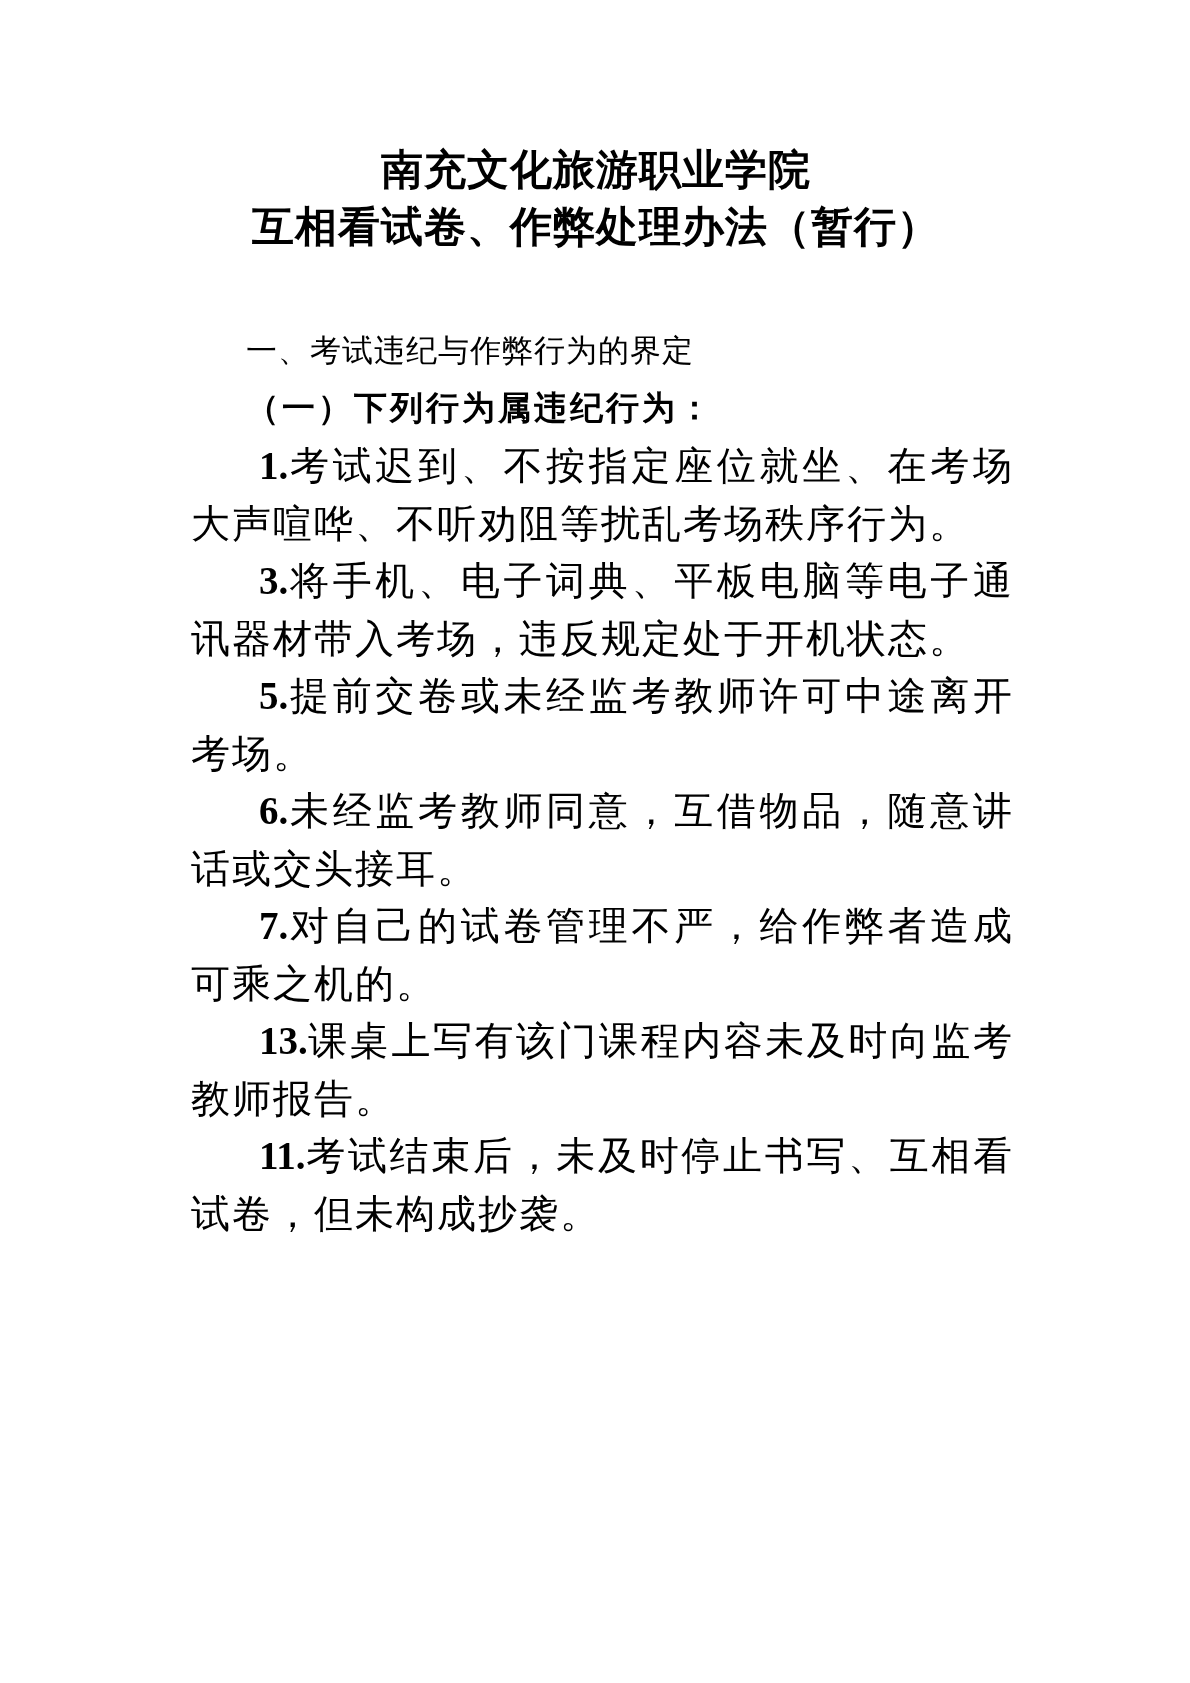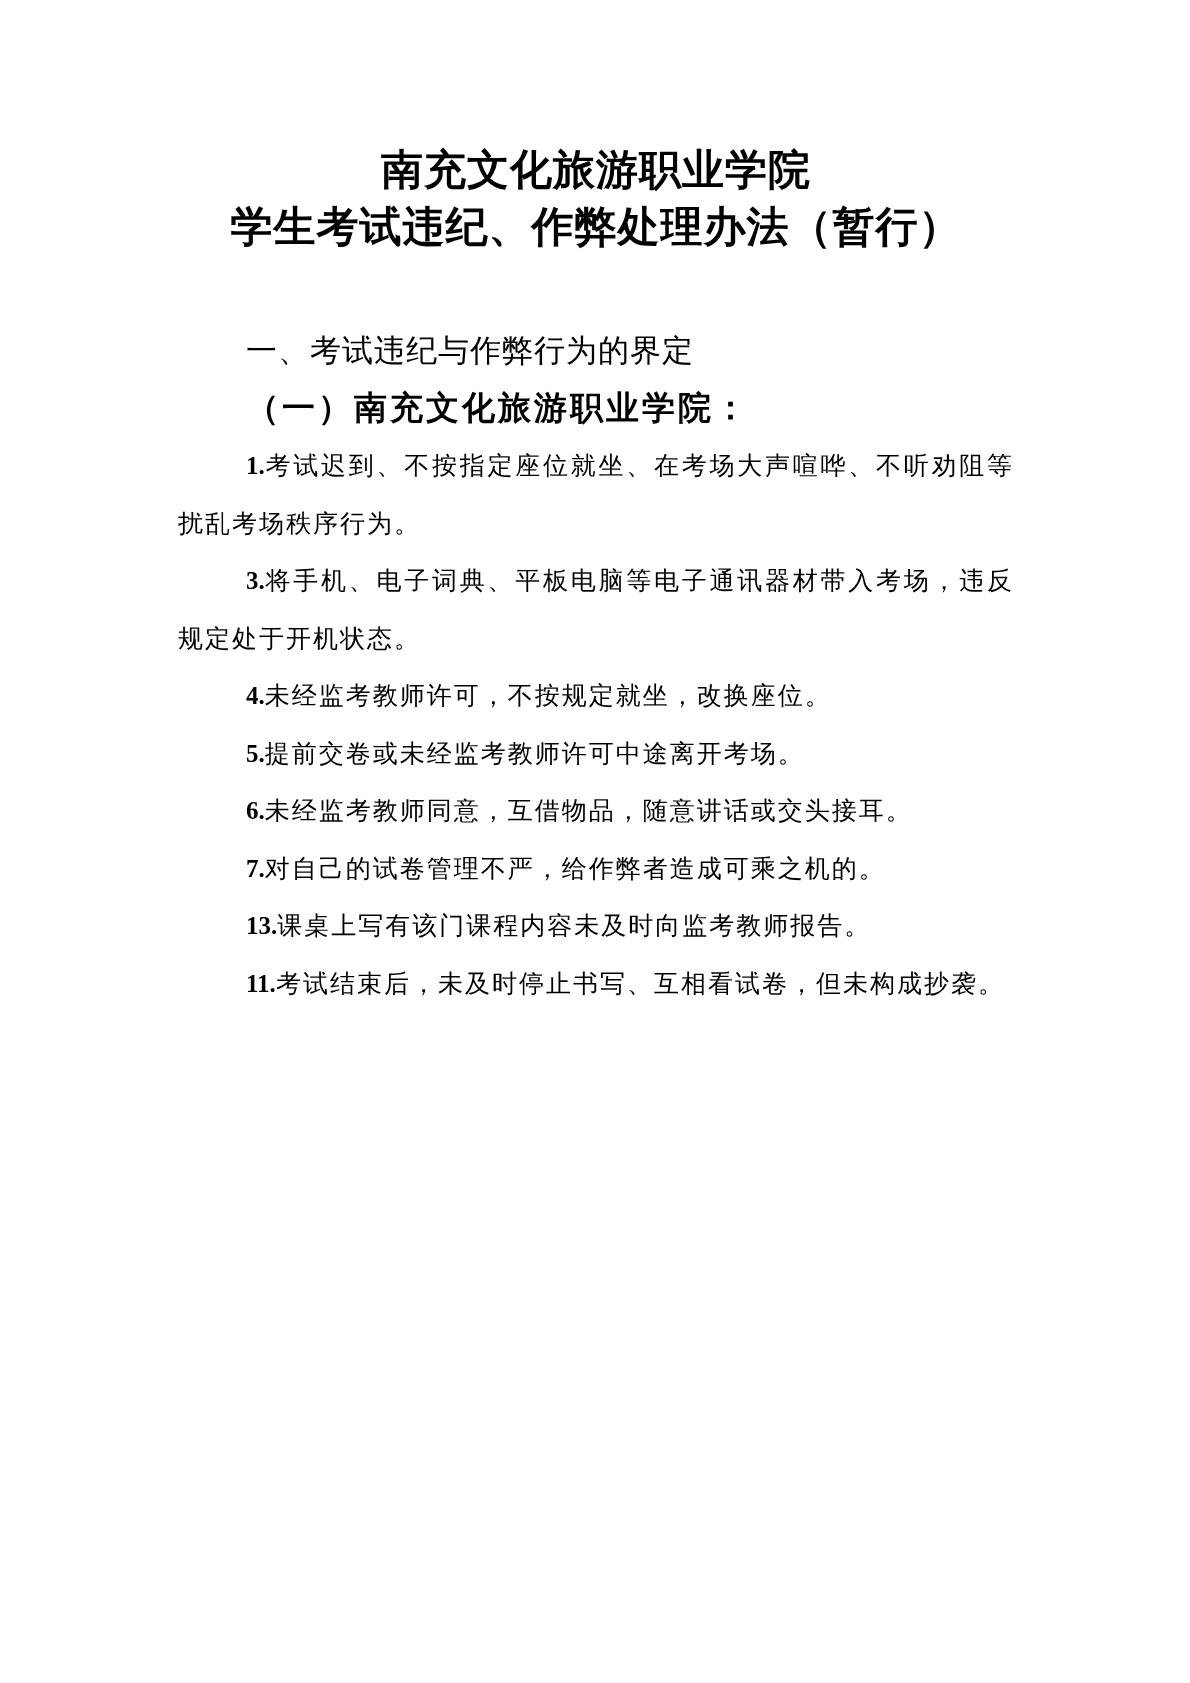--- a/index.html
+++ b/index.html
@@ -46,52 +46,52 @@
   }
   .sub-heading {
     font-size: 33px;
     line-height: 57.5px;
     text-indent: 68px;
     letter-spacing: 3px;
     font-family: "Liberation Serif", serif;
     white-space: nowrap;
   }
   .item {
-    font-size: 25px;
+    font-size: 39px;
     line-height: 57.5px;
     text-indent: 68px;
     letter-spacing: 2px;
     text-align: justify;
     text-align-last: left;
     font-family: "Liberation Serif", serif;
+    margin-left: 13px;
   }
   .item .num {
     font-weight: bold;
     letter-spacing: 0;
     font-family: "Liberation Serif", serif;
   }
 </style>
 </head>
 <body>
 
 <div class="page">
   <div class="content">
 
     <h1 class="doc-title">
       <span>南充文化旅游职业学院</span><br>
-      <span>学生考试违纪、作弊处理办法（暂行）</span>
+      <span>互相看试卷、作弊处理办法（暂行）</span>
     </h1>
 
     <h2 class="sec-heading">一、考试违纪与作弊行为的界定</h2>
 
-    <h3 class="sub-heading">（一）南充文化旅游职业学院：</h3>
+    <h3 class="sub-heading">（一）下列行为属违纪行为：</h3>
 
     <p class="item"><span class="num">1.</span><span>考试迟到、不按指定座位就坐、在考场大声喧哗、不听劝阻等扰乱考场秩序行为。</span></p>
     <p class="item"><span class="num">3.</span><span>将手机、电子词典、平板电脑等电子通讯器材带入考场，违反规定处于开机状态。</span></p>
-    <p class="item"><span class="num">4.</span><span>未经监考教师许可，不按规定就坐，改换座位。</span></p>
     <p class="item"><span class="num">5.</span><span>提前交卷或未经监考教师许可中途离开考场。</span></p>
     <p class="item"><span class="num">6.</span><span>未经监考教师同意，互借物品，随意讲话或交头接耳。</span></p>
     <p class="item"><span class="num">7.</span><span>对自己的试卷管理不严，给作弊者造成可乘之机的。</span></p>
     <p class="item"><span class="num">13.</span><span>课桌上写有该门课程内容未及时向监考教师报告。</span></p>
     <p class="item"><span class="num">11.</span><span>考试结束后，未及时停止书写、互相看试卷，但未构成抄袭。</span></p>
 
   </div>
 </div>
 
 </body></html>

